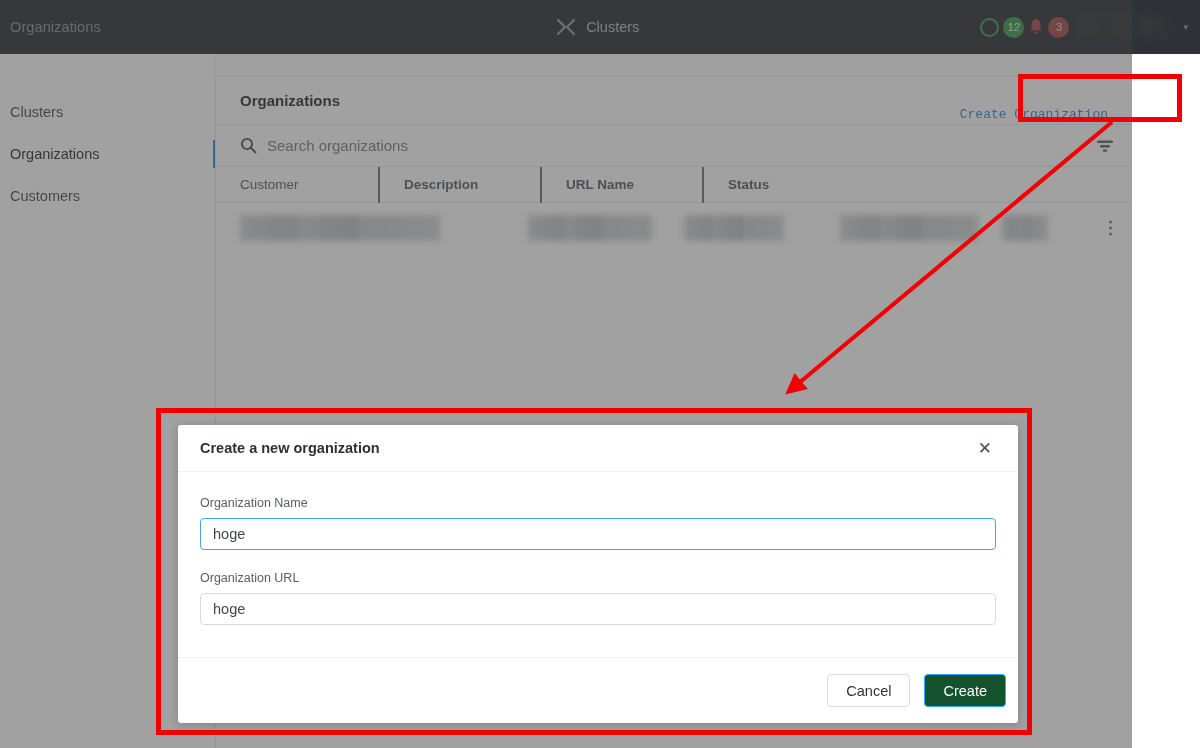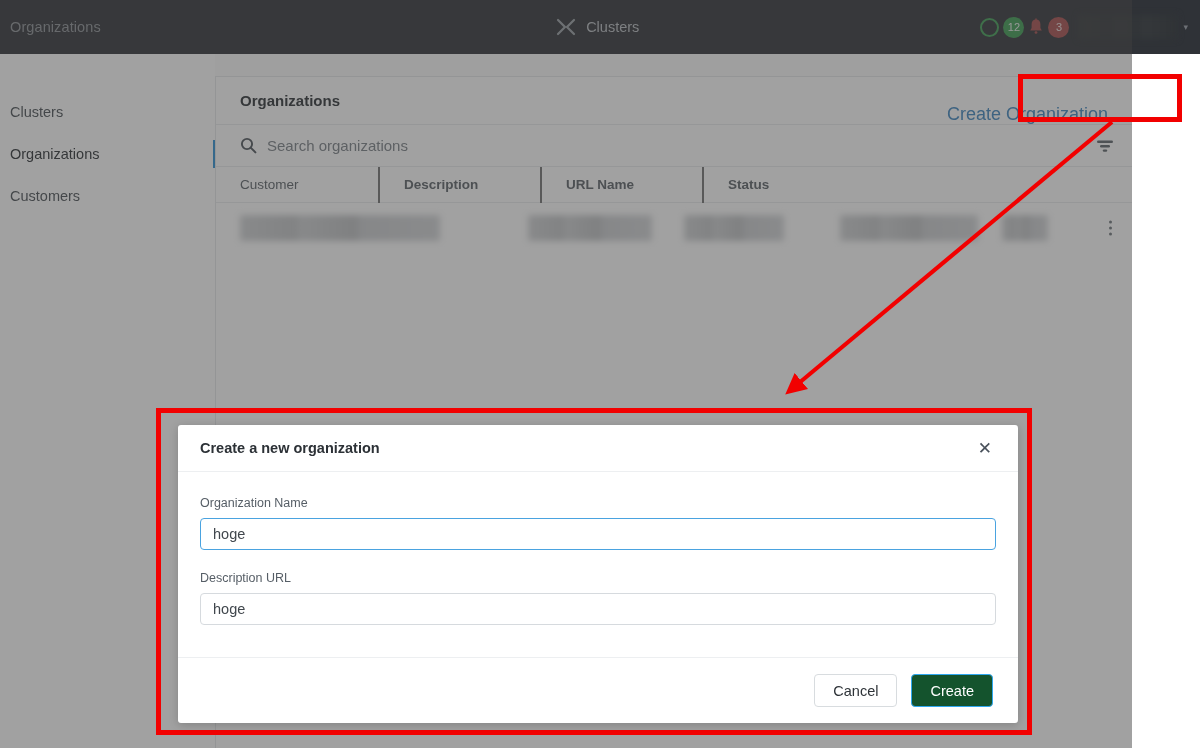--- a/index.html
+++ b/index.html
@@ -71,22 +71,22 @@
   .card {
     position: absolute; left: 0; top: 22px; right: 0; bottom: 0;
     background: #ffffff; border-top: 1px solid #e6e8ea; border-left: 1px solid #e6e8ea;
   }
   .card-head {
     height: 48px; display: flex; align-items: center; justify-content: space-between;
     padding: 0 18px 0 24px; border-bottom: 1px solid #e9ebed;
   }
   .card-title { font-size: 15px; font-weight: bold; color: #2b3034; }
   .create-btn {
-    font-size: 18px; color: #3e86c0; background: none; border: none; cursor: pointer;
-    font-family: Liberation Sans, sans-serif; padding: 5px 6px; margin-top: 28px;
+    font-size: 13px; color: #3e86c0; background: none; border: none; cursor: pointer;
+    font-family: Liberation Mono, monospace; padding: 5px 6px; margin-top: 28px;
   }
   .searchrow {
     height: 42px; display: flex; align-items: center; gap: 10px;
     padding: 0 18px 0 24px; border-bottom: 1px solid #e9ebed;
   }
   .search-icon { width: 17px; height: 17px; flex: 0 0 auto; }
   .search-input {
     flex: 1; border: none; outline: none; background: transparent;
     font-size: 15px; color: #3c4146; font-family: inherit;
   }
@@ -146,21 +146,21 @@
     border: 1px solid #d6dade; background: #fff;
     font-size: 14.5px; color: #41474d; font-family: inherit;
     padding: 0 12px; outline: none;
   }
   .field-input.focused { border-color: #4aa3e0; }
   .field-gap { height: 21px; }
   .modal-foot {
     position: absolute; left: 0; right: 0; bottom: 0; height: 66px;
     border-top: 1px solid #edeff1;
     display: flex; align-items: center; justify-content: flex-end; gap: 14px;
-    padding-right: 25px;
+    padding-right: 12px;
   }
   .btn {
     font-family: inherit; font-size: 14.5px; cursor: pointer;
     border-radius: 4px; height: 33px; padding: 0 18px;
   }
   .btn-cancel { background: #fff; border: 1px solid #d8dcdf; color: #2e3338; }
   .btn-create { background: #14532d; border: 1px solid #2fa8f0; color: #ffffff; }
 
   
   .arrow-layer { position: absolute; inset: 0; pointer-events: none; }
@@ -299,21 +299,21 @@
   <div class="modal">
     <div class="modal-head">
       <div class="modal-title">Create a new organization</div>
       <button class="modal-close">✕</button>
     </div>
 
     <div class="modal-body">
       <div class="field-label">Organization Name</div>
       <input class="field-input focused" type="text" value="hoge" style="">
       <div class="field-gap"></div>
-      <div class="field-label">Description URL</div>
+      <div class="field-label">Organization URL</div>
       <input class="field-input" type="text" value="hoge" style="">
     </div>
 
     <div class="modal-foot">
       <button class="btn btn-cancel">Cancel</button>
       <button class="btn btn-create">Create</button>
     </div>
   </div>
 
 </div>

